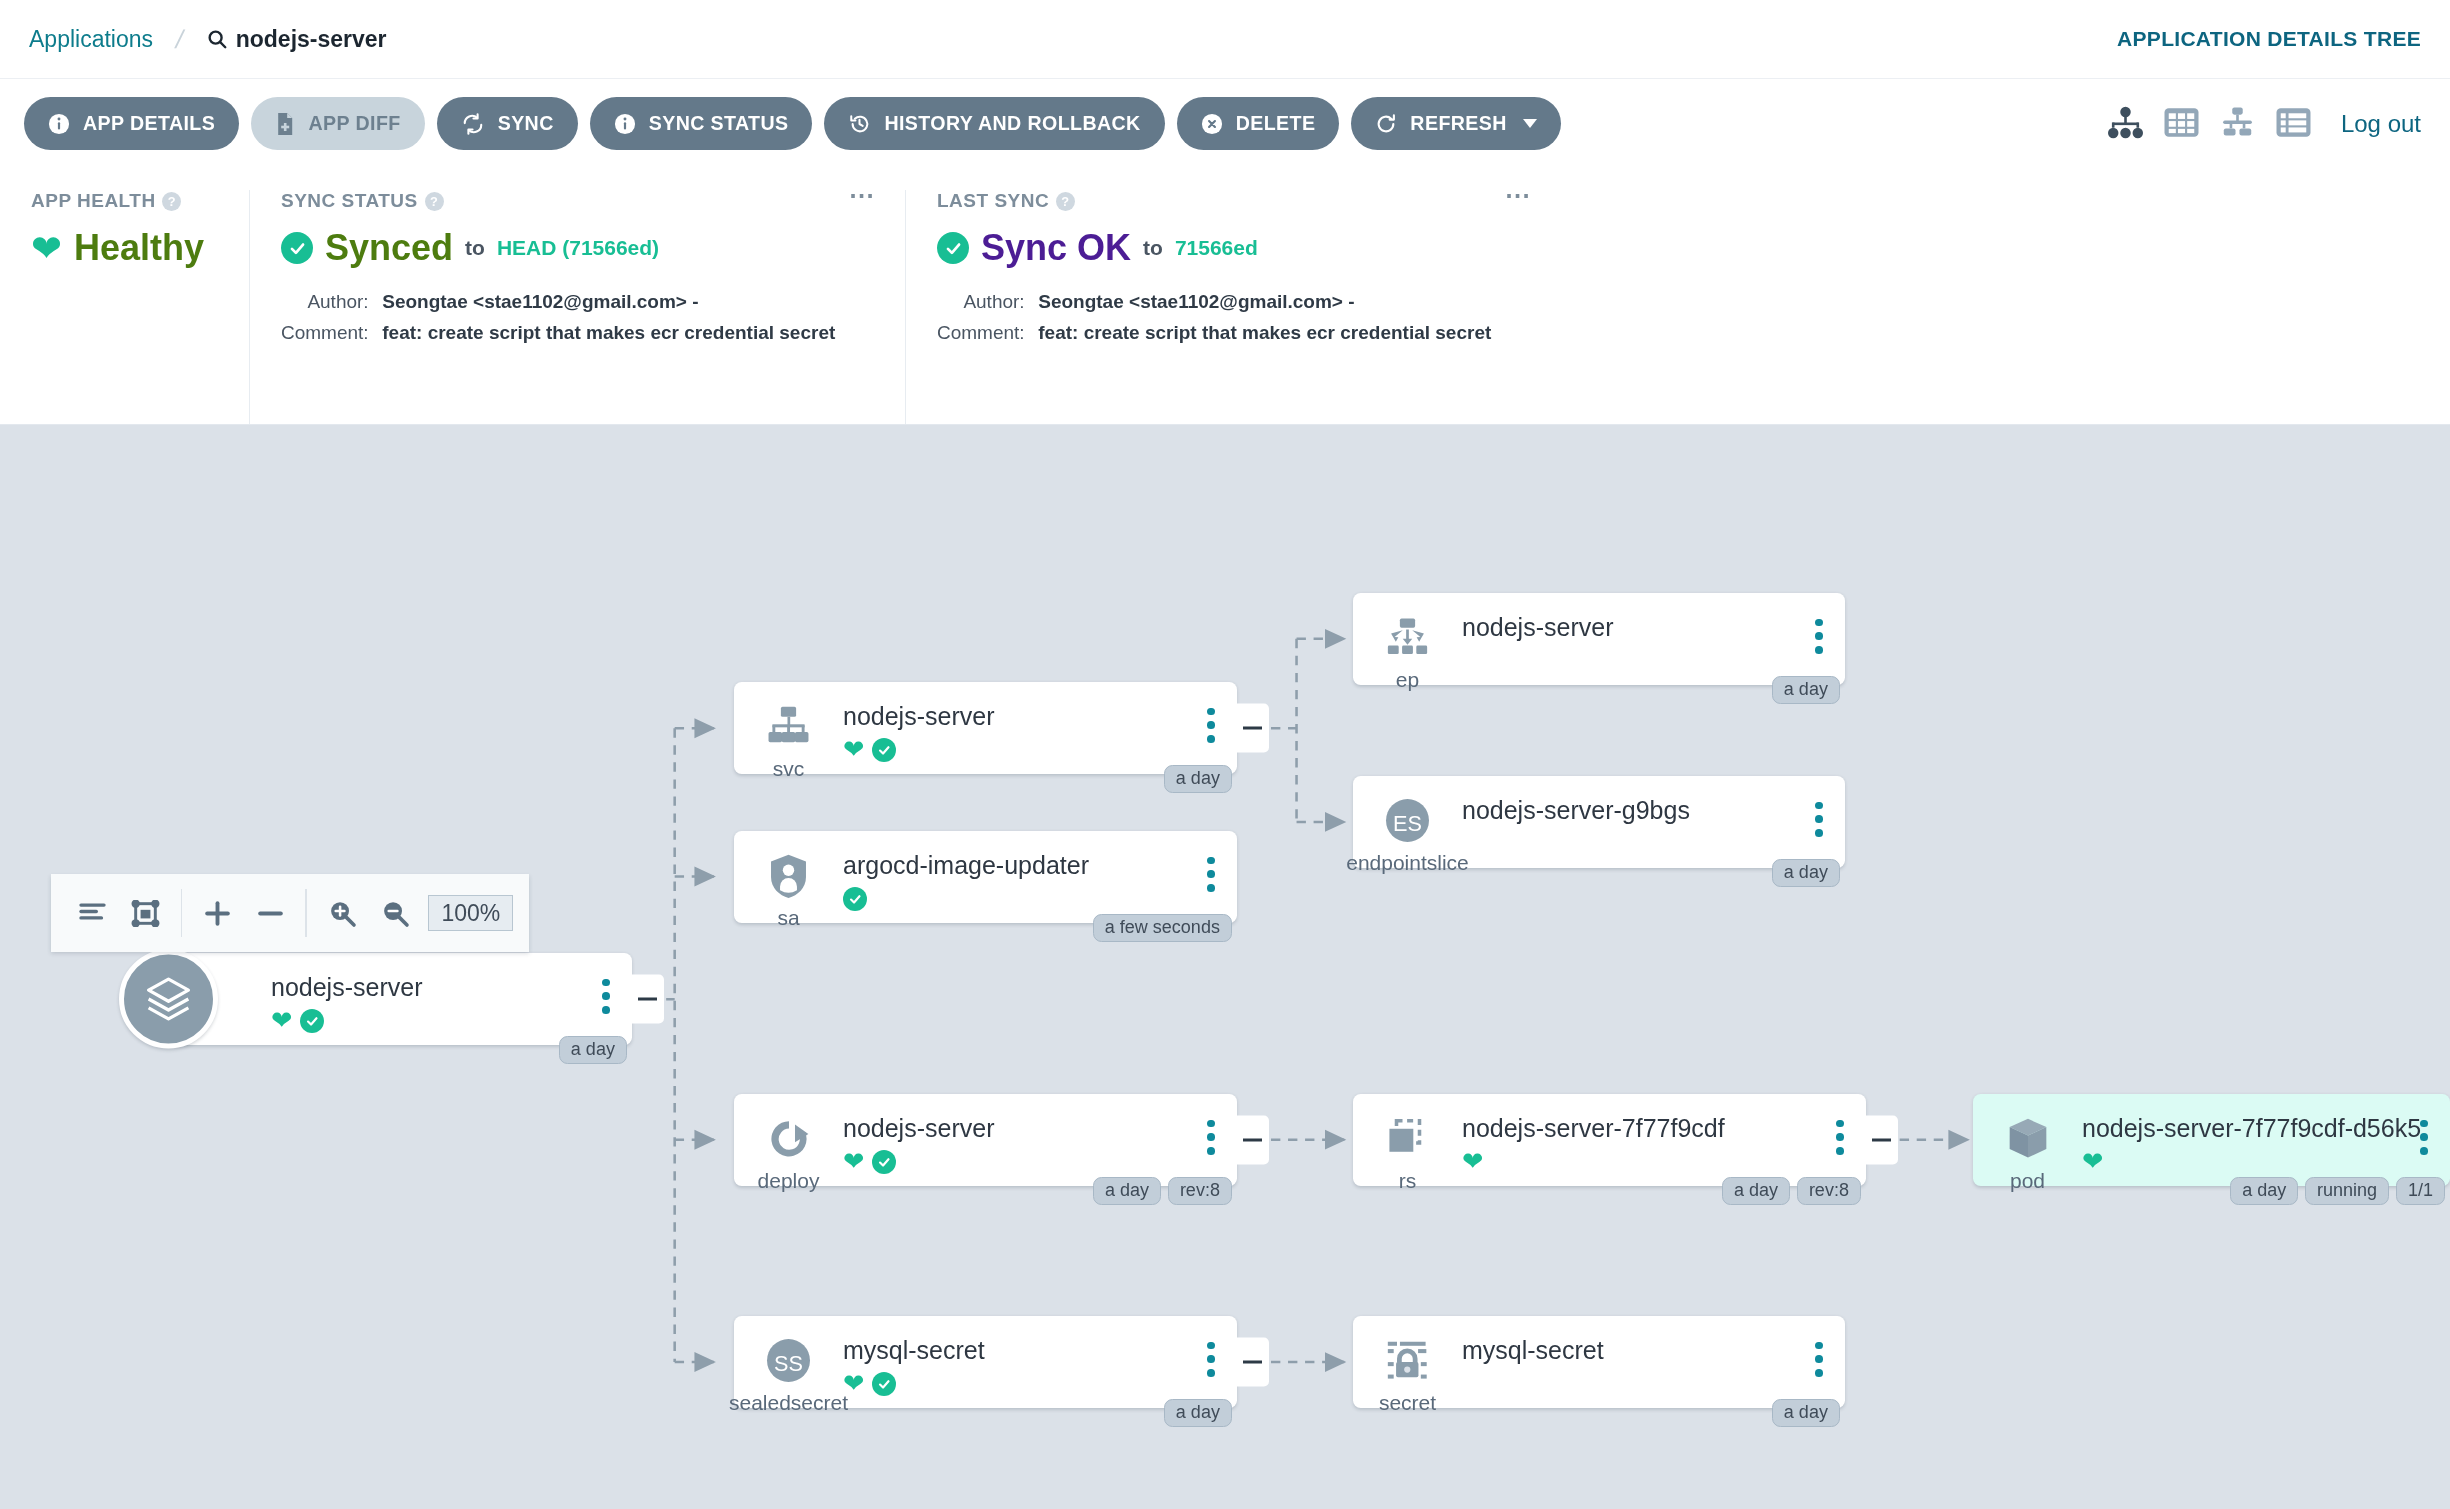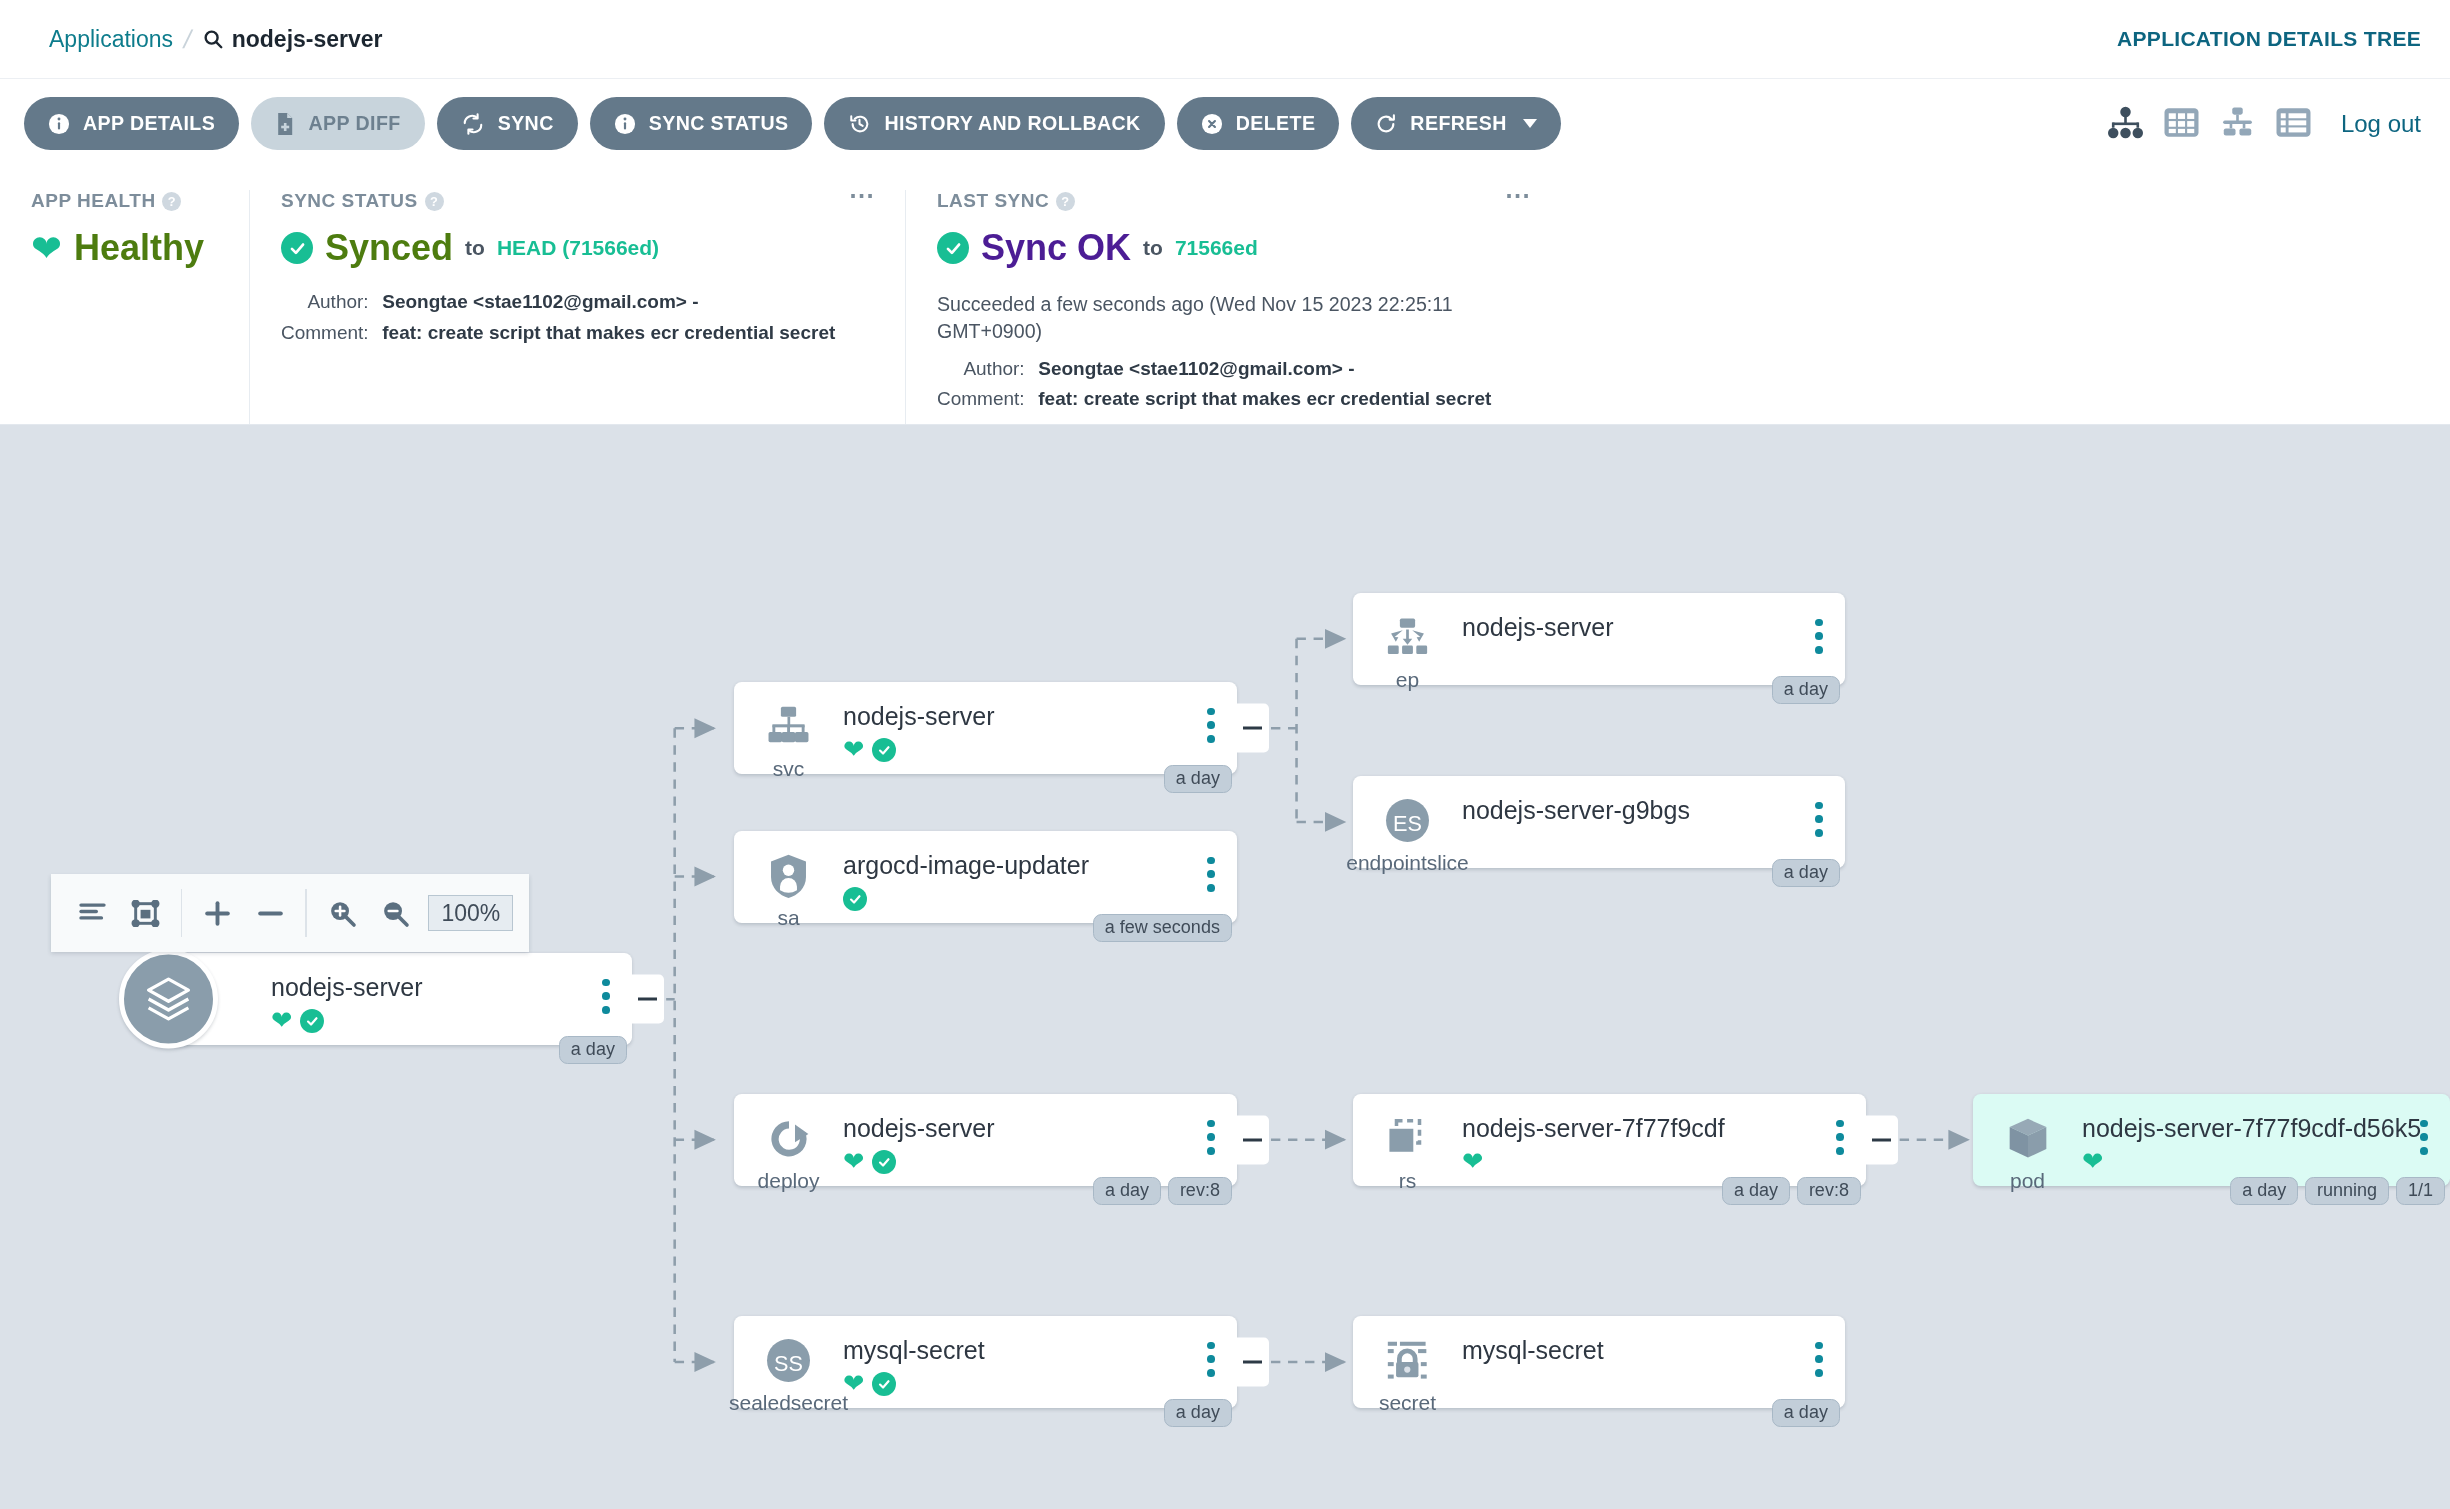--- a/index.html
+++ b/index.html
@@ -15,21 +15,21 @@
 
   
   .topbar {
     position: relative;
     height: 78px;
     background: #fff;
     display: flex;
     align-items: center;
     padding: 0 29px;
   }
-  .breadcrumb { display: flex; align-items: center; gap: 0; margin-left: 20px; }
+  .breadcrumb { display: flex; align-items: center; gap: 12px; }
   .crumb-link {
     color: #0d7c8c;
     font-size: 23px;
     text-decoration: none;
     cursor: pointer;
   }
   .crumb-sep {
     display: inline-block;
     width: 29px; text-align: center;
     color: #c9d3da;
@@ -491,21 +491,20 @@
     <div class="bigstatus">
       <span class="okcircle">
         <svg width="19" height="19" viewBox="0 0 24 24" fill="none" stroke="#fff" stroke-width="3.4" stroke-linecap="round" stroke-linejoin="round">
             <polyline points="5,12.5 10,17.5 19,7"></polyline>
           </svg>
       </span>
       <span class="label green">Sync OK</span>
       <span class="sub">to</span>
       <span class="revlink">71566ed</span>
     </div>
-    <div class="panel-note" style="max-width:588px">Succeeded a few seconds ago (Wed Nov 15 2023 22:25:11 GMT+0900)</div>
     <div class="kvgrid">
       <div class="k">Author:</div>
       <div class="v">Seongtae &lt;stae1102@gmail.com&gt; -</div>
       <div class="k">Comment:</div>
       <div class="v">feat: create script that makes ecr credential secret</div>
     </div>
   </div>
 </div>
 
 <div class="graph">

